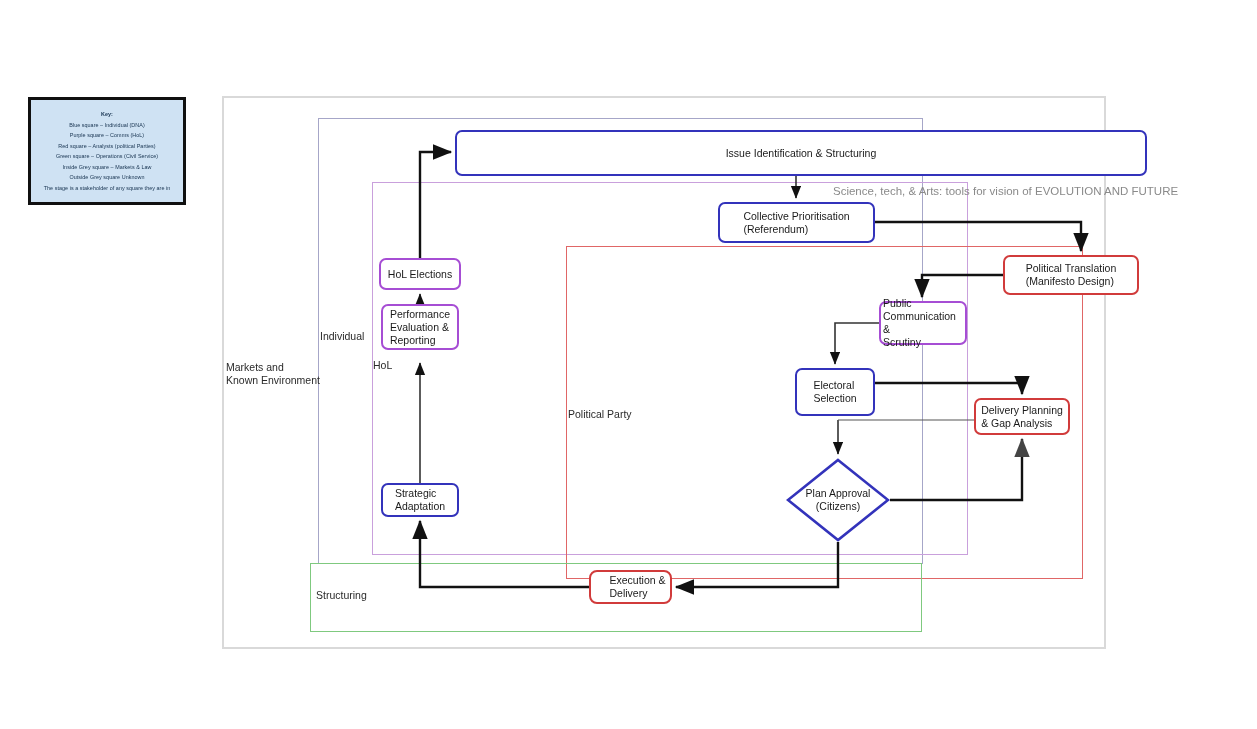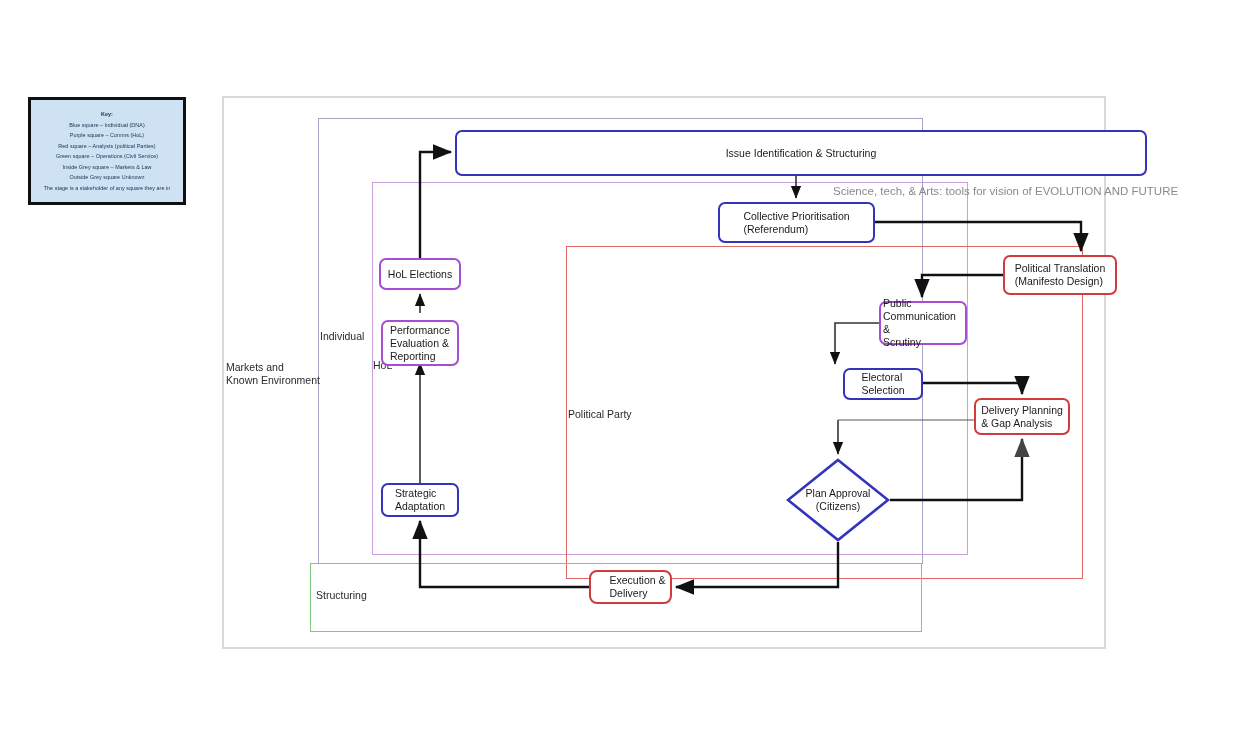--- a/index.html
+++ b/index.html
@@ -87,27 +87,27 @@
     color: #1a1a1a;
     white-space: pre-line;
     padding: 2px;
   }
   .node.blue   { border: 2px solid #3333bb; }
   .node.purple { border: 2px solid #a64dd4; }
   .node.red    { border: 2px solid #d13b3b; }
 
   #n-issue      { left: 455px; top: 130px; width: 692px; height: 46px; }
   #n-collective { left: 718px; top: 202px; width: 157px; height: 41px; }
-  #n-political  { left: 1003px; top: 255px; width: 114px; height: 40px; }
+  #n-political  { left: 1003px; top: 255px; width: 136px; height: 40px; }
   #n-public     { left: 879px; top: 301px; width: 88px;  height: 44px; }
-  #n-electoral  { left: 795px; top: 368px; width: 80px;  height: 32px; margin-left: 48px; }
+  #n-electoral  { left: 795px; top: 368px; width: 80px;  height: 48px; }
   #n-delivery   { left: 974px; top: 398px; width: 96px;  height: 37px; }
   #n-strategic  { left: 381px; top: 483px; width: 78px;  height: 34px; }
   #n-holelect   { left: 379px; top: 258px; width: 82px;  height: 32px; }
-  #n-performance{ left: 381px; top: 320px; width: 78px;  height: 46px; }
+  #n-performance{ left: 381px; top: 304px; width: 78px;  height: 46px; }
   #n-execution  { left: 589px; top: 570px; width: 83px;  height: 34px; border-radius: 8px; padding-left: 16px; }
 
   
   #n-planapproval {
     position: absolute;
     left: 786px;
     top: 458px;
     width: 104px;
     height: 84px;
   }

